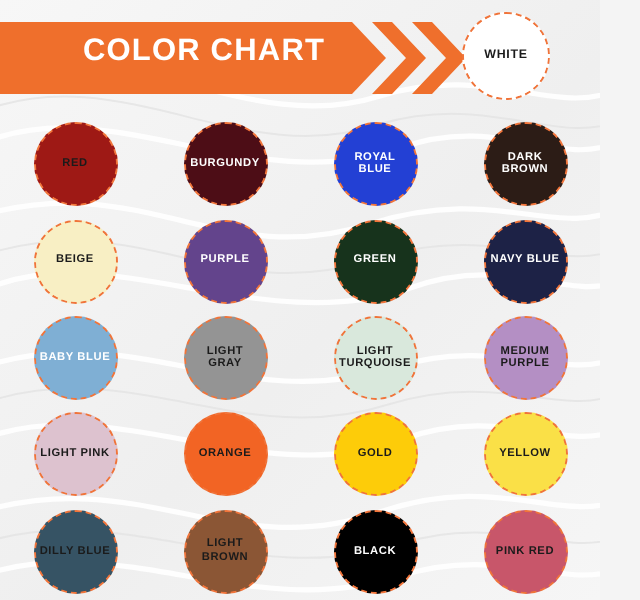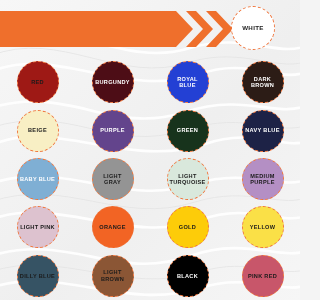--- a/index.html
+++ b/index.html
@@ -157,20 +157,21 @@
 
     <svg id="banner-svg" width="300" height="58" viewBox="0 0 300 58" aria-hidden="true">
 
       <path d="M0,11 L176,11 L193,29 L176,47 L0,47 Z" fill="#ef6f2c"></path>
 
       <path d="M186,11 L203,29 L186,47 L196,47 L213,29 L196,11 Z" fill="#ef6f2c"></path>
 
       <path d="M206,11 L223,29 L206,47 L216,47 L233,29 L216,11 Z" fill="#ef6f2c"></path>
     </svg>
 
+    <div id="banner-title">COLOR CHART</div>
 
     <div id="white-swatch" style="background: rgb(255, 255, 255); border-color: rgb(240, 116, 58);">
       <span class="swatch-label" style="color: rgb(27, 27, 27);">WHITE</span>
     </div>
   </div>
 
   <div id="grid">
       <div class="cell">
         <div class="swatch" style="background: rgb(158, 25, 21); border-color: rgb(240, 116, 58);">
           <span class="swatch-label" style="color: rgb(27, 27, 27);">RED</span>

